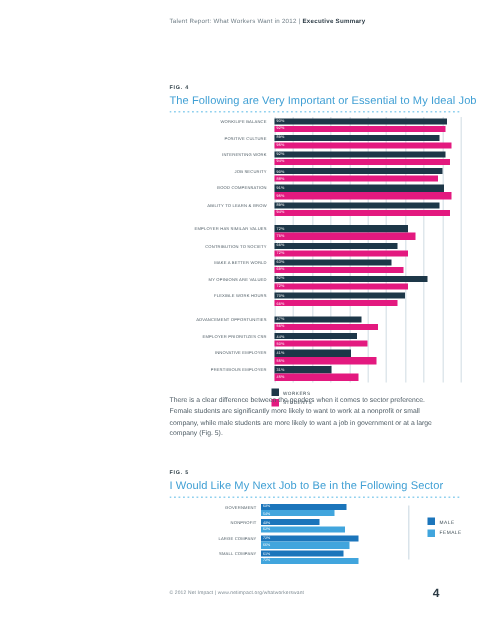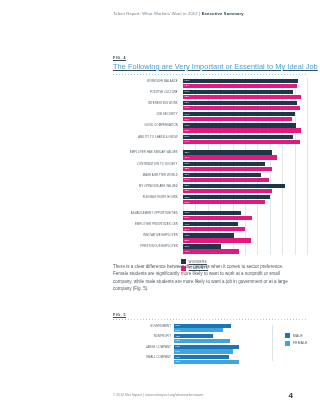--- a/index.html
+++ b/index.html
@@ -12,21 +12,21 @@
   .page{position:relative;width:320px;height:414px;box-sizing:border-box;}
 
   
   .runhead{
     position:absolute;left:113px;top:11px;
     font-size:4.1px;letter-spacing:.18px;color:#6d7b84;white-space:nowrap;
   }
   .runhead .bold{font-weight:bold;color:#2b3a44;}
 
   
-  .fig{position:absolute;left:113px;text-decoration:underline;}
+  .fig{position:absolute;left:113px;}
   .fig-num{
     font-size:3.6px;font-weight:bold;letter-spacing:.5px;
     color:#3b4a52;text-transform:uppercase;margin:0 0 2px 0;
   }
   .fig-title{
     font-size:7.4px;color:#3f9fd4;font-weight:normal;
     letter-spacing:.05px;margin:0 0 3px 0;white-space:nowrap;
   }
   .dotrule{
     height:1px;width:194px;
@@ -331,20 +331,21 @@
           <span class="sw" style="background: rgb(227, 25, 127);"></span>
           <span class="lb">STUDENTS</span>
         </div>
       </div>
   </div>
 
   <div class="copy" style="top:263px;">There is a clear difference between the genders when it comes to sector preference. Female students are significantly more likely to want to work at a nonprofit or small company, while male students are more likely to want a job in government or at a large company (Fig. 5).</div>
 
   <div class="fig" id="fig5block" style="top:313px;">
     <div class="fig-num">FIG. 5</div>
+    <div class="fig-title">I Would Like My Next Job to Be in the Following Sector</div>
     <div class="dotrule"></div>
     <div class="chart5" id="chart5">
         <div class="row5">
           <div class="cat">GOVERNMENT</div>
           <div class="bars5">
             <div class="bar5">
               <span class="fillm" style="width: 56.7px;"></span>
               <span class="pct">63%</span>
             </div>
             <div class="bar5">

